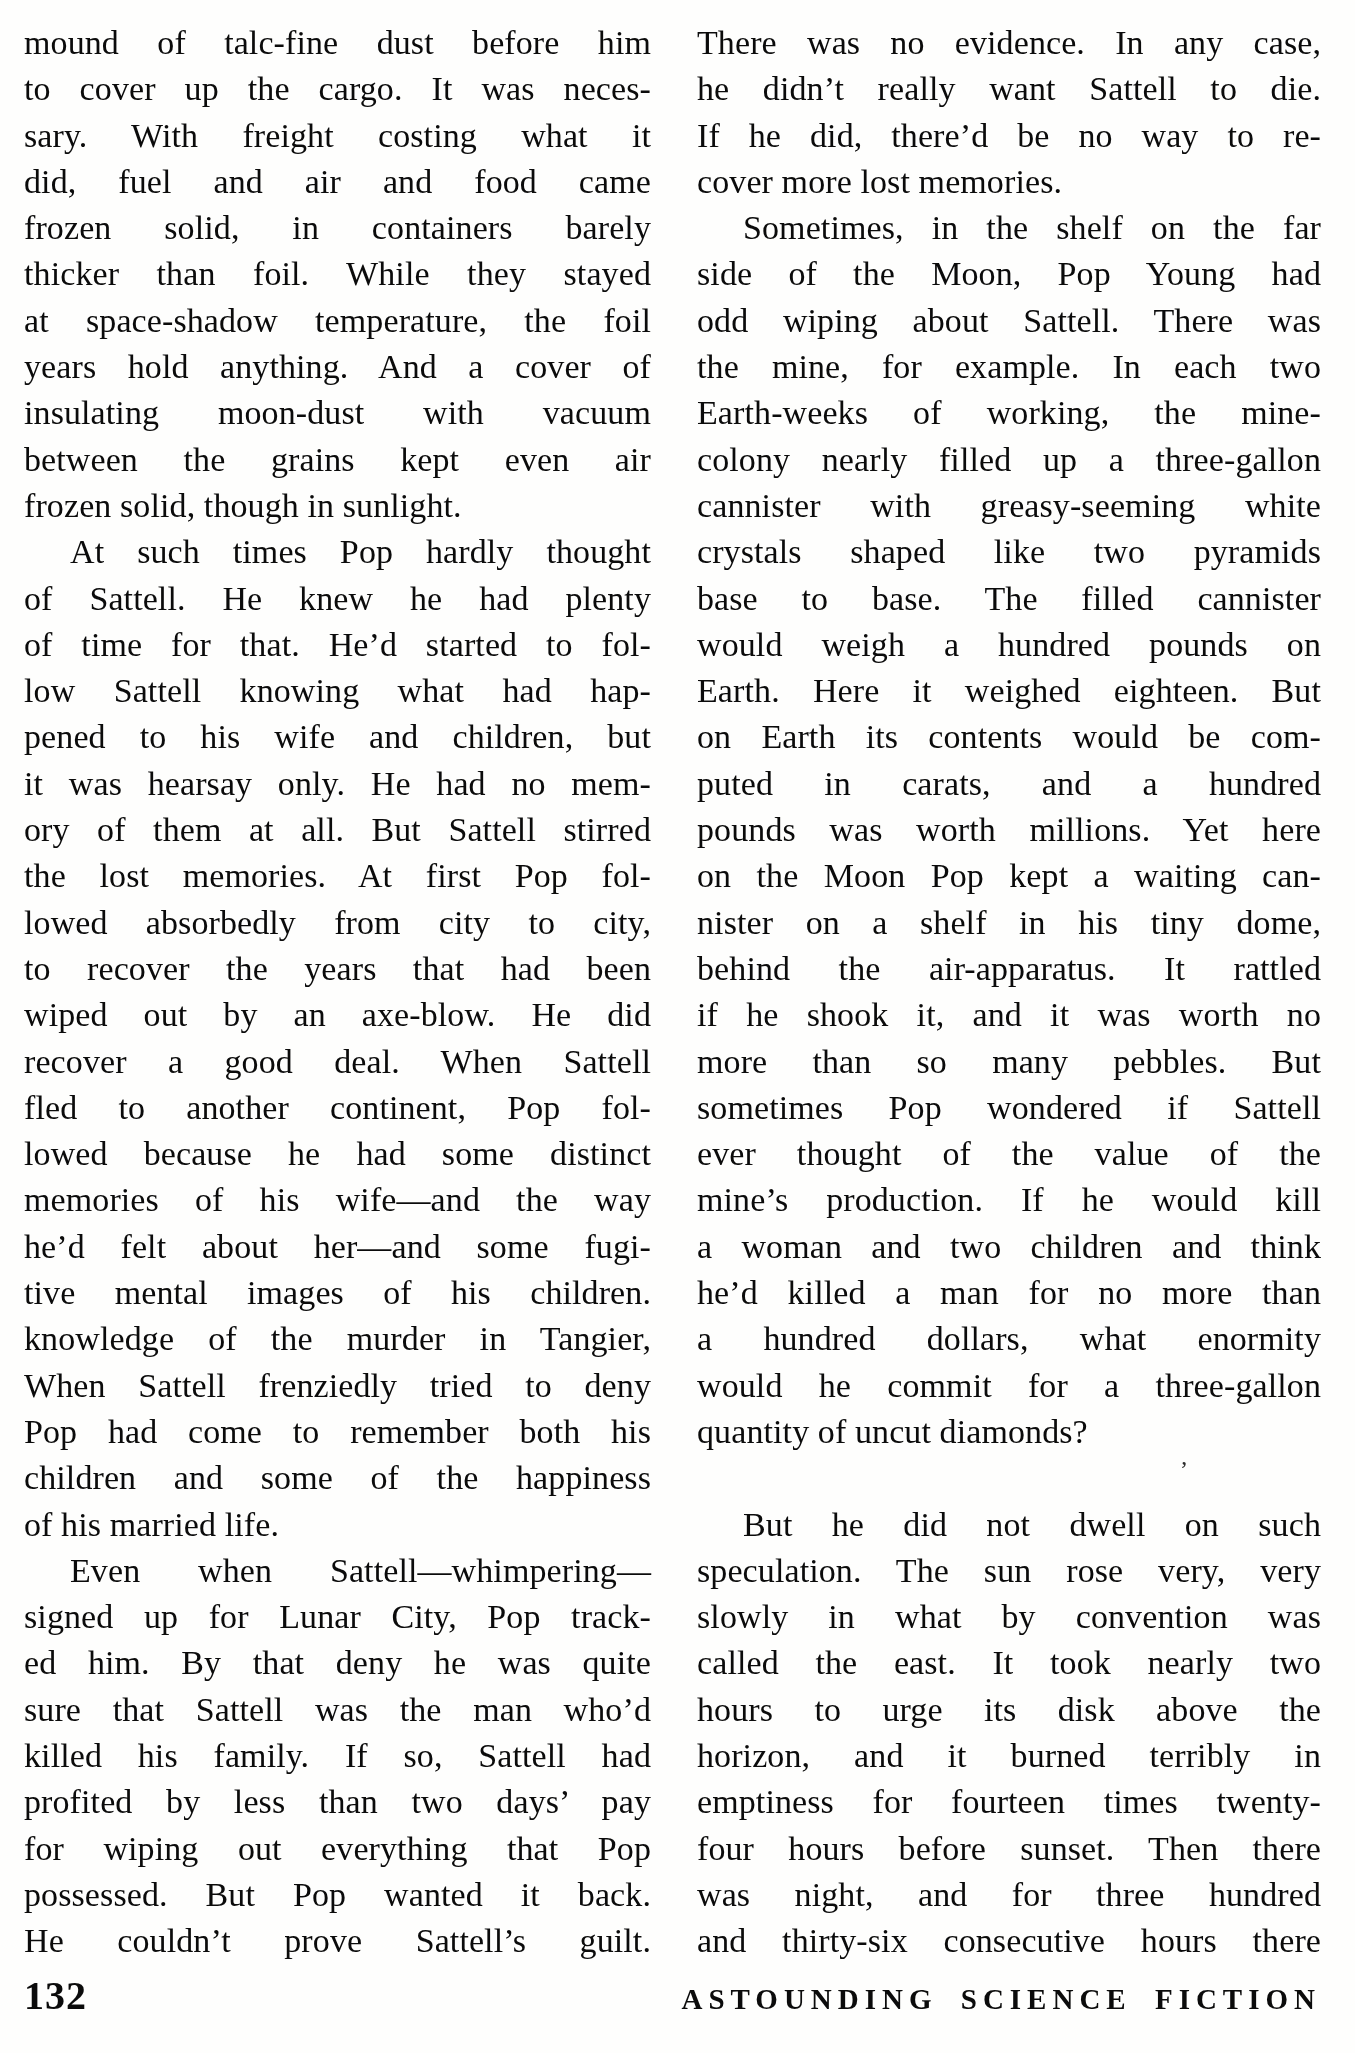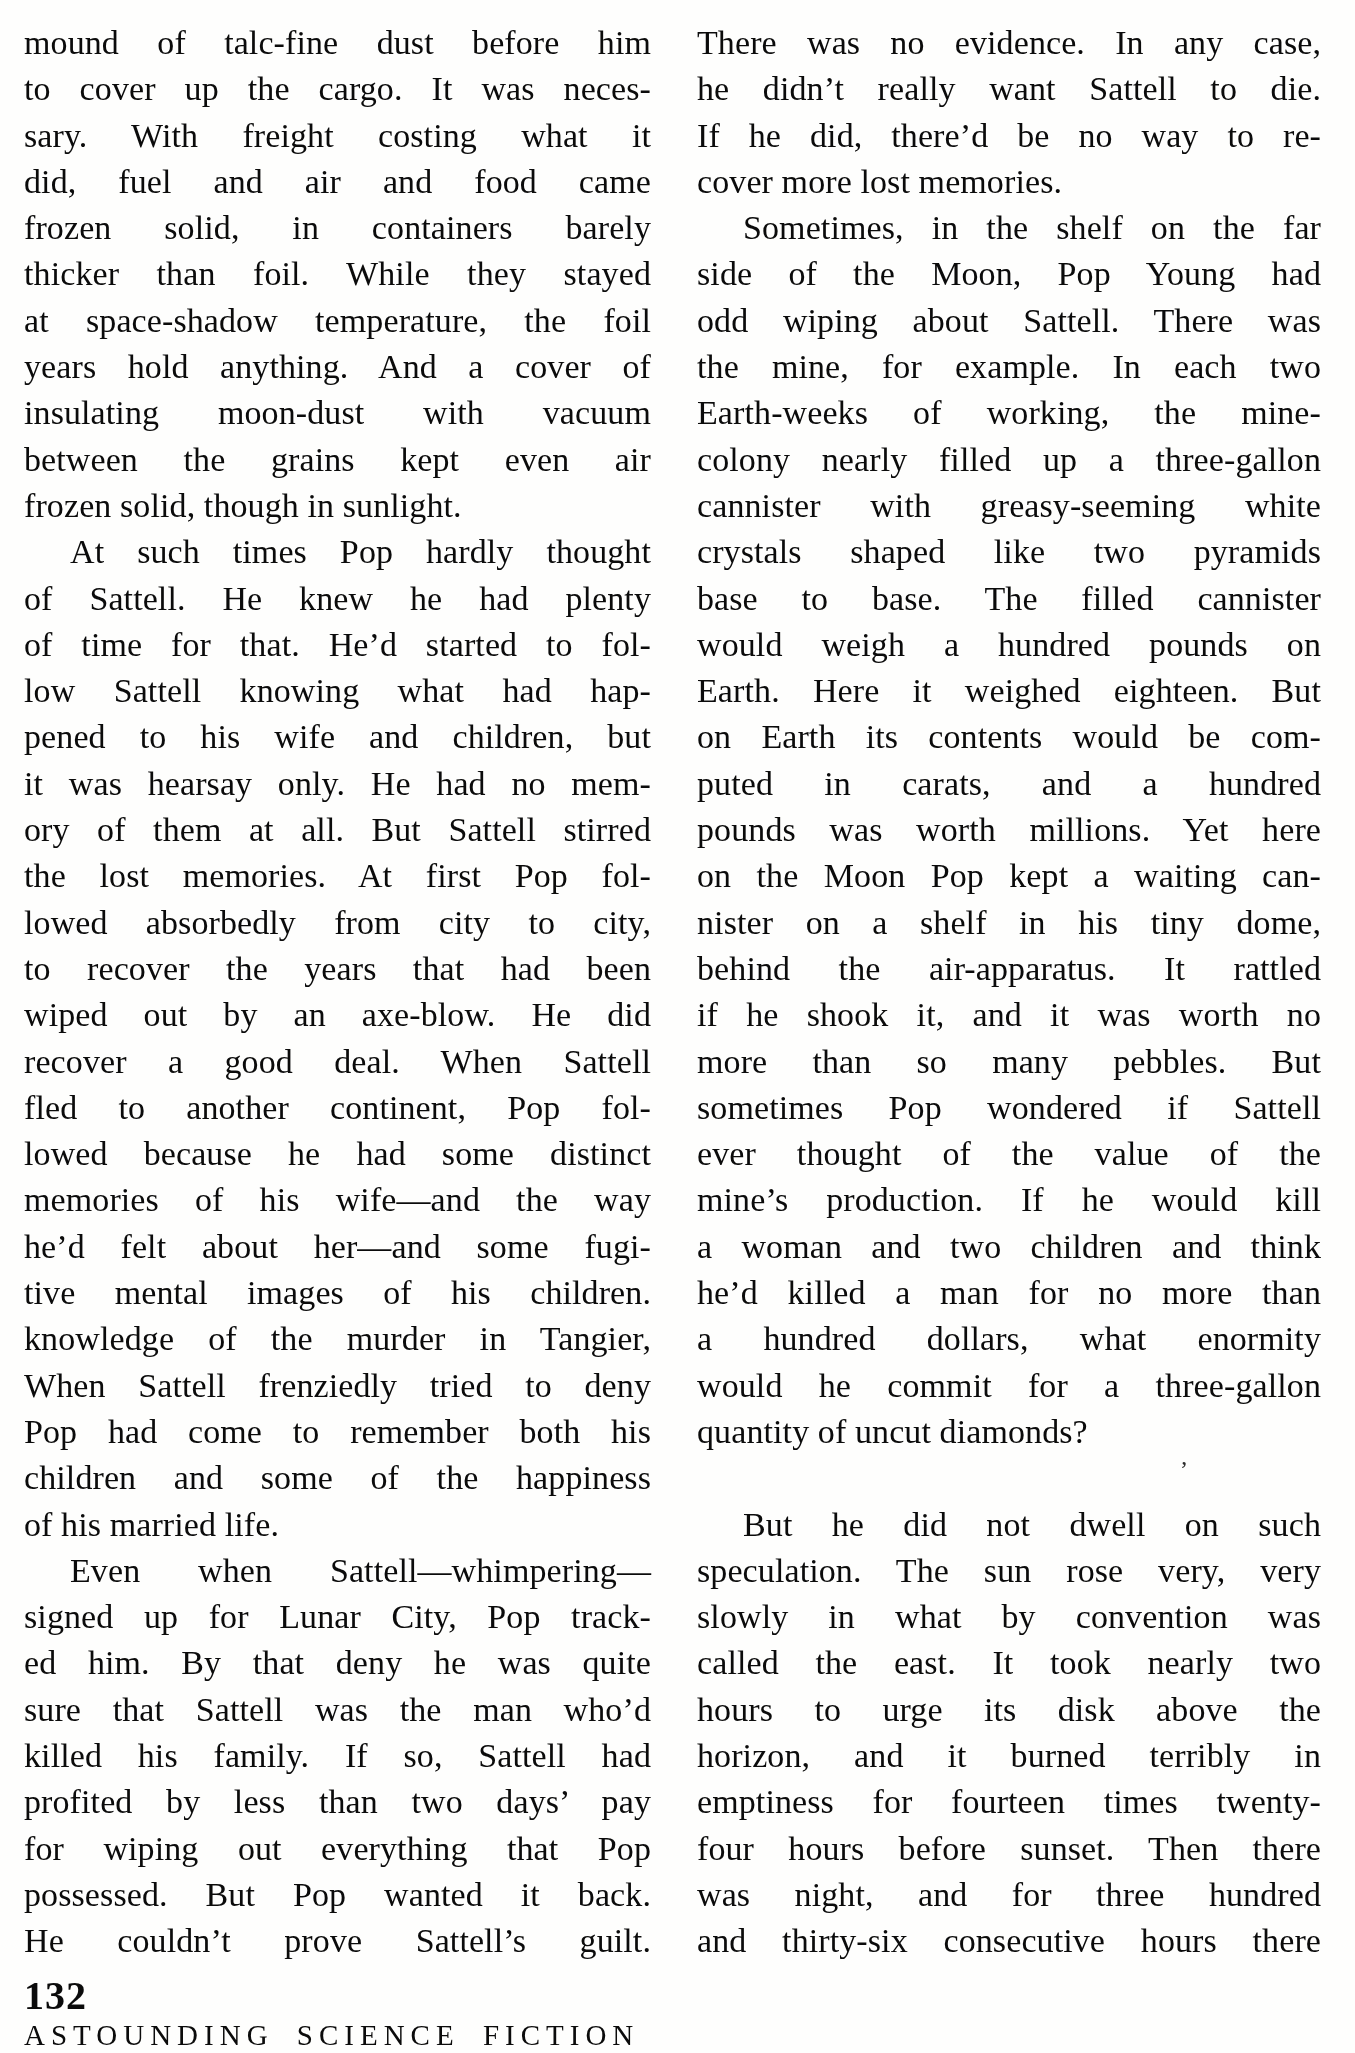--- a/index.html
+++ b/index.html
@@ -33,30 +33,29 @@
     font-size: 24px;
     color: #2b2b2b;
     line-height: 1;
   }
   .footer {
     position: absolute;
     left: 24px; right: 34px; top: 1972px;
     display: flex;
     justify-content: space-between;
     align-items: baseline;
-    flex-direction: column;
   }
   .page-num {
     font-size: 40px;
     font-weight: bold;
     letter-spacing: 1px;
   }
   .mag-title {
     font-size: 29px;
-    font-weight: normal;
+    font-weight: bold;
     letter-spacing: 6px;
     word-spacing: 10px;
     white-space: nowrap;
   }
 </style>
 </head>
 <body>
 
 <div class="page">
 

